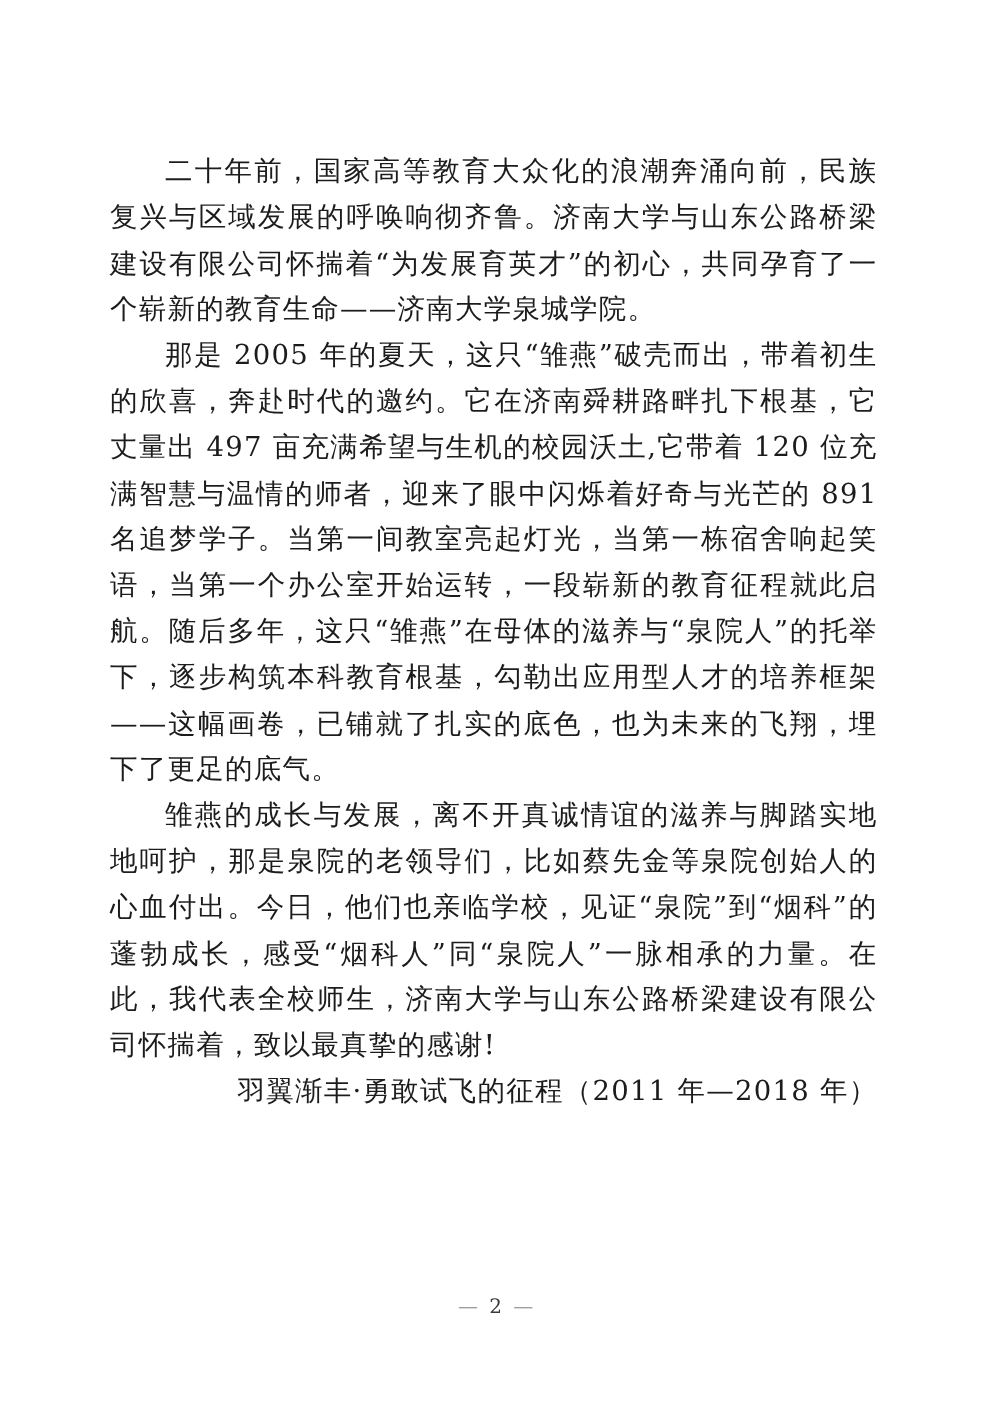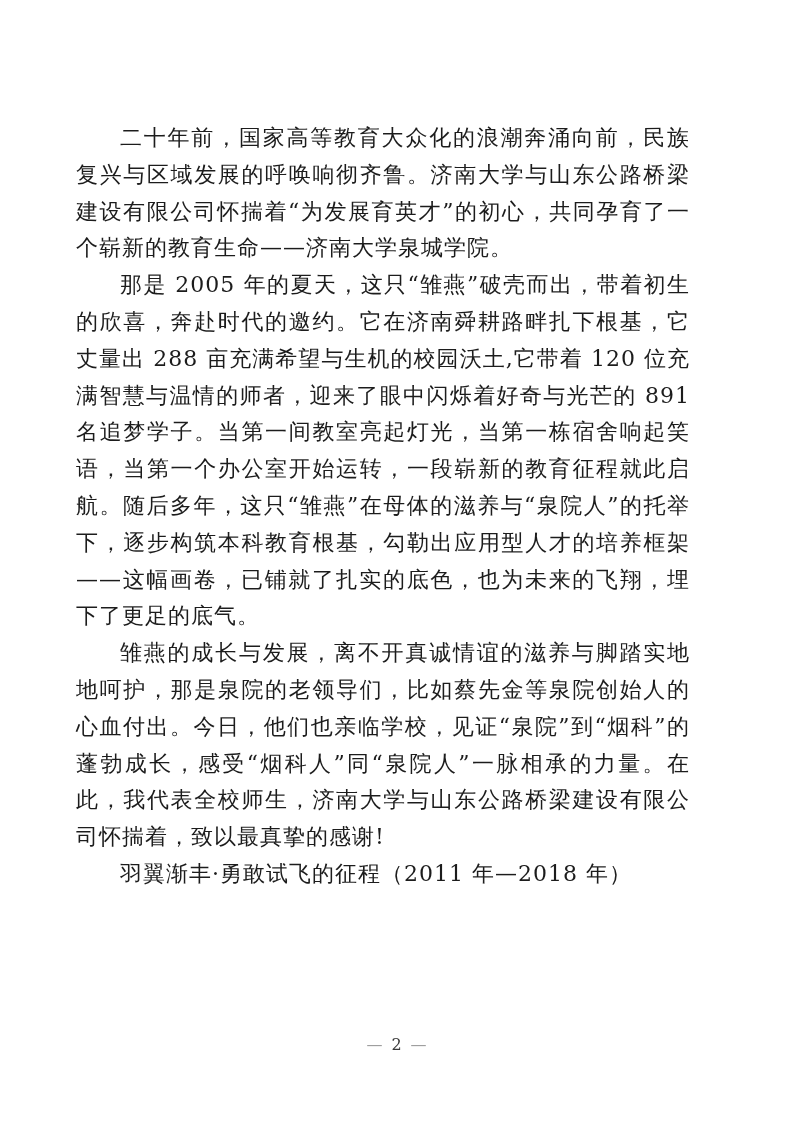--- a/index.html
+++ b/index.html
@@ -10,36 +10,36 @@
   .sheet {
     position: relative;
     width: 793px;
     height: 1122px;
     background: #ffffff;
     overflow: hidden;
     font-family: "DejaVu Serif", "Liberation Serif", serif;
   }
   .text-block {
     position: absolute;
-    left: 76px;
+    left: 88px;
     top: 120px;
     width: 614px;
   }
   .para {
     margin: 0;
     font-size: 22px;
     line-height: 36.8px;
     letter-spacing: 1px;
     color: #1c1c1c;
     text-align: justify;
     text-indent: 2em;
     font-weight: normal;
   }
   .para.heading {
-    text-align: left;
+    text-align: right;
   }
   .page-footer {
     position: absolute;
     top: 1035px;
     left: 0;
     width: 100%;
     text-align: center;
     font-size: 16px;
     line-height: 20px;
   }
@@ -53,21 +53,21 @@
     letter-spacing: 0;
   }
 </style>
 </head>
 <body>
 
 <div class="sheet">
 
   <div class="text-block">
     <p class="para">二十年前，国家高等教育大众化的浪潮奔涌向前，民族复兴与区域发展的呼唤响彻齐鲁。济南大学与山东公路桥梁建设有限公司怀揣着“为发展育英才”的初心，共同孕育了一个崭新的教育生命——济南大学泉城学院。</p>
-    <p class="para">那是 2005 年的夏天，这只“雏燕”破壳而出，带着初生的欣喜，奔赴时代的邀约。它在济南舜耕路畔扎下根基，它丈量出 288 亩充满希望与生机的校园沃土,它带着 120 位充满智慧与温情的师者，迎来了眼中闪烁着好奇与光芒的 891 名追梦学子。当第一间教室亮起灯光，当第一栋宿舍响起笑语，当第一个办公室开始运转，一段崭新的教育征程就此启航。随后多年，这只“雏燕”在母体的滋养与“泉院人”的托举下，逐步构筑本科教育根基，勾勒出应用型人才的培养框架——这幅画卷，已铺就了扎实的底色，也为未来的飞翔，埋下了更足的底气。</p>
+    <p class="para">那是 2005 年的夏天，这只“雏燕”破壳而出，带着初生的欣喜，奔赴时代的邀约。它在济南舜耕路畔扎下根基，它丈量出 497 亩充满希望与生机的校园沃土,它带着 120 位充满智慧与温情的师者，迎来了眼中闪烁着好奇与光芒的 891 名追梦学子。当第一间教室亮起灯光，当第一栋宿舍响起笑语，当第一个办公室开始运转，一段崭新的教育征程就此启航。随后多年，这只“雏燕”在母体的滋养与“泉院人”的托举下，逐步构筑本科教育根基，勾勒出应用型人才的培养框架——这幅画卷，已铺就了扎实的底色，也为未来的飞翔，埋下了更足的底气。</p>
     <p class="para">雏燕的成长与发展，离不开真诚情谊的滋养与脚踏实地地呵护，那是泉院的老领导们，比如蔡先金等泉院创始人的心血付出。今日，他们也亲临学校，见证“泉院”到“烟科”的蓬勃成长，感受“烟科人”同“泉院人”一脉相承的力量。在此，我代表全校师生，济南大学与山东公路桥梁建设有限公司怀揣着，致以最真挚的感谢!</p>
     <p class="para heading">羽翼渐丰·勇敢试飞的征程（2011 年—2018 年）</p>
   </div>
 
   <div class="page-footer">
     <span class="footer-dash">—</span><span class="footer-num">2</span><span class="footer-dash">—</span>
   </div>
 
 </div>
 

